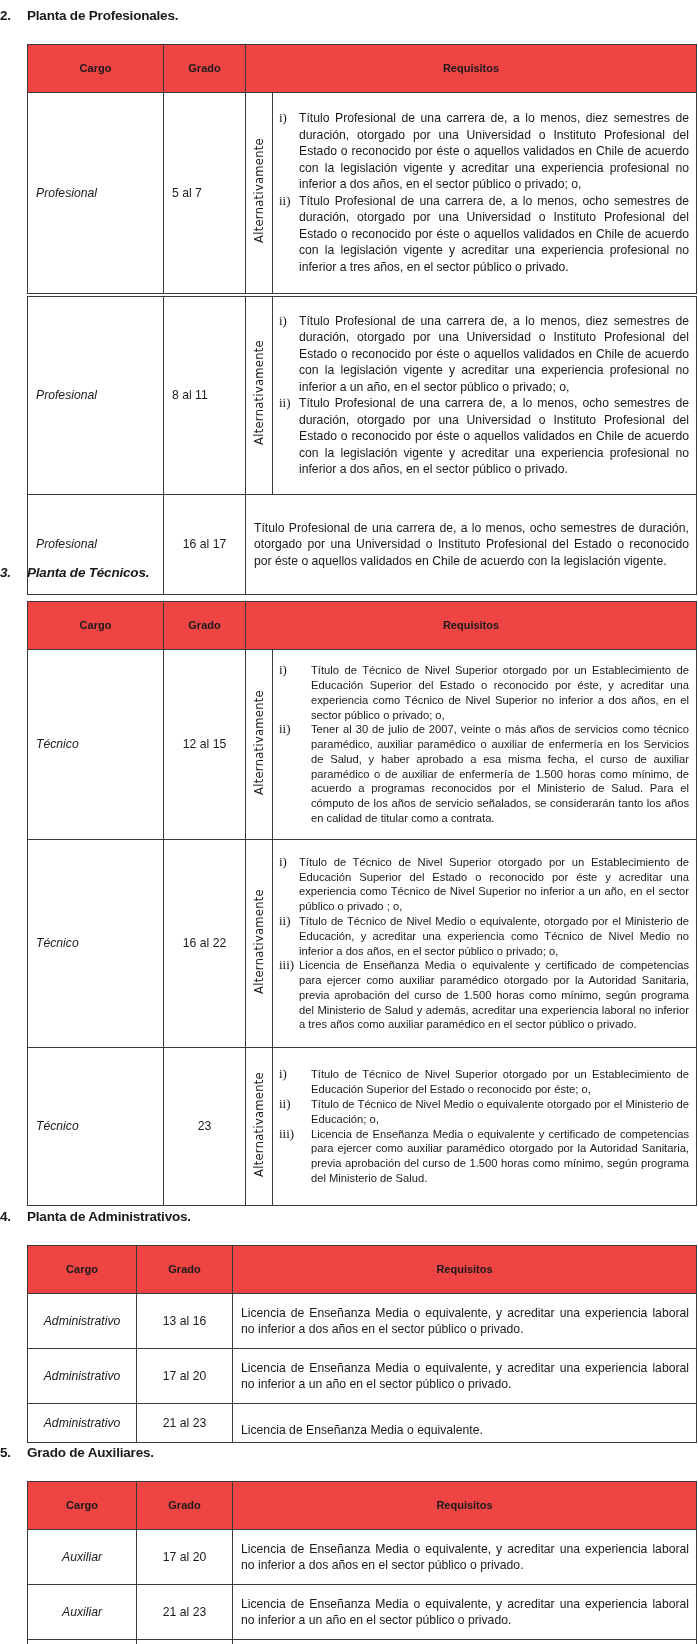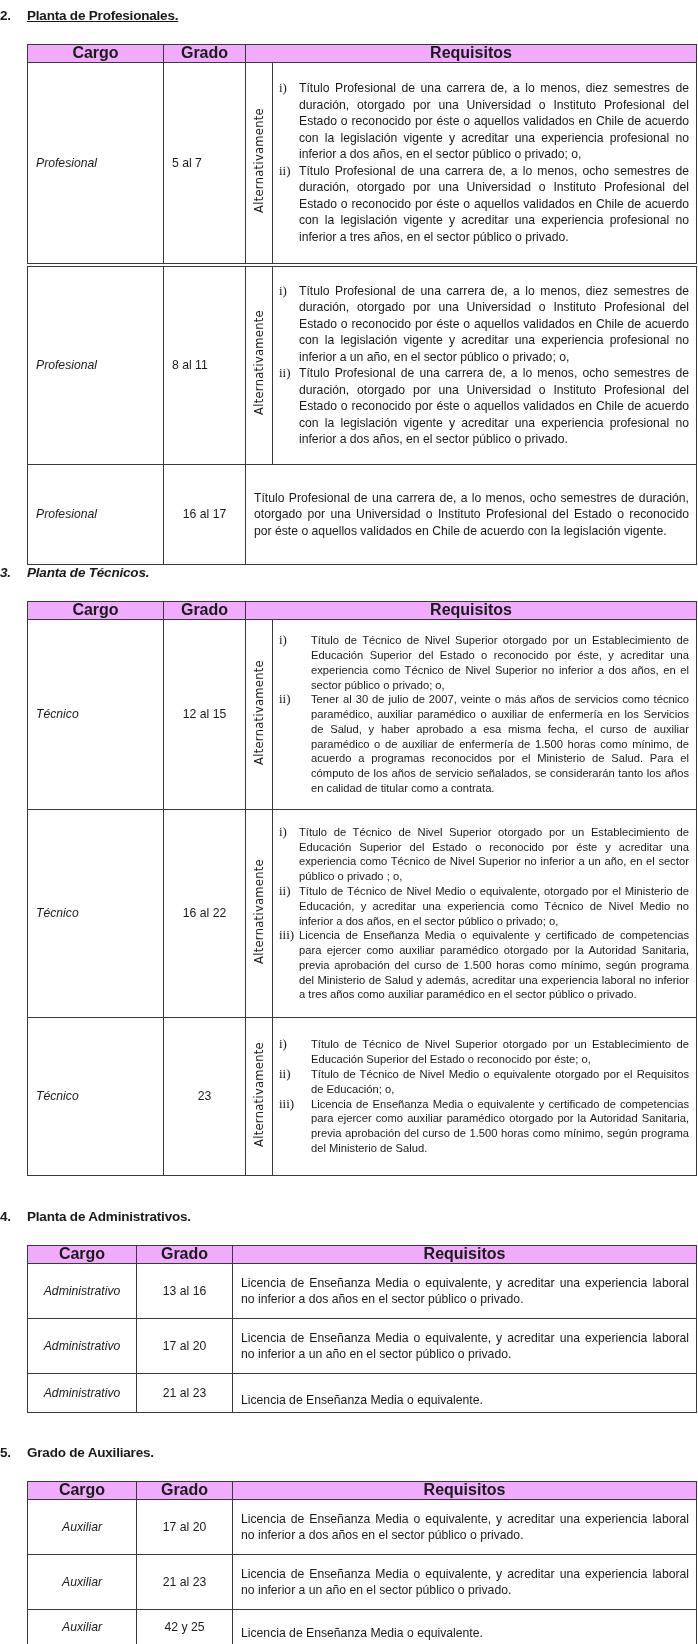--- a/index.html
+++ b/index.html
@@ -11,22 +11,22 @@
     position: absolute; left: 0; font-weight: bold; font-size: 13.5px;
     font-family: "Liberation Sans", sans-serif; letter-spacing: -0.2px;
   }
   .section-title .num { display: inline-block; width: 27px; }
   table.req {
     position: absolute; left: 27px; width: 670px;
     border-collapse: collapse; table-layout: fixed;
     font-size: 12.2px; line-height: 16.5px;
   }
   table.req th {
-    background: #f0abfc; font-weight: bold; font-size: 16px;
-    border: 1.5px solid #3a3a3a; height: 17px; padding: 0; text-align: center;
+    background: #ef4444; font-weight: bold; font-size: 11px;
+    border: 1.5px solid #3a3a3a; height: 17px; padding: 15px; text-align: center;
   }
   table.req td {
     border: 1.5px solid #3a3a3a; padding: 0; vertical-align: middle;
   }
   td.cargo { padding-left: 8px !important; font-style: italic; }
   td.cargo.center, td.grado.center { text-align: center; padding-left: 0 !important; }
   td.grado { padding-left: 8px !important; }
   td.alt { text-align: center; }
   .vert {
     writing-mode: vertical-rl; transform: rotate(180deg);
@@ -41,21 +41,21 @@
   }
   ol.items.wide li .mark { width: 32px; }
   ol.items li .txt { flex: 1; text-align: justify; }
   tr.dbl-bottom td { border-bottom: 4px double #3a3a3a; }
   td.plain { padding: 4px 7px 4px 8px !important; text-align: justify; }
   .small { font-size: 11.2px; line-height: 14.8px; }
 </style>
 </head>
 <body>
 
-<div class="section-title" style="top:8px;text-decoration:underline;">
+<div class="section-title" style="top:8px;">
   <span class="num">2.</span><span>Planta de Profesionales.</span>
 </div>
 <table class="req" style="top:44px;">
   <colgroup>
       <col style="width:136px">
       <col style="width:82px">
       <col style="width:27px">
       <col>
     </colgroup>
   <thead>
@@ -169,21 +169,21 @@
       <td class="grado center">23</td>
       <td class="alt"><span class="vert">Alternativamente</span></td>
       <td class="reqtext small">
         <ol class="items wide">
           <li>
               <span class="mark">i)</span>
               <span class="txt">Título de Técnico de Nivel Superior otorgado por un Establecimiento de Educación Superior del Estado o reconocido por éste; o,</span>
             </li>
           <li>
               <span class="mark">ii)</span>
-              <span class="txt">Título de Técnico de Nivel Medio o equivalente otorgado por el Requisitos de Educación; o,</span>
+              <span class="txt">Título de Técnico de Nivel Medio o equivalente otorgado por el Ministerio de Educación; o,</span>
             </li>
           <li>
               <span class="mark">iii)</span>
               <span class="txt">Licencia de Enseñanza Media o equivalente y certificado de competencias para ejercer como auxiliar paramédico otorgado por la Autoridad Sanitaria, previa aprobación del curso de 1.500 horas como mínimo, según programa del Ministerio de Salud.</span>
             </li>
         </ol>
       </td>
     </tr>
   </tbody>
 </table>

